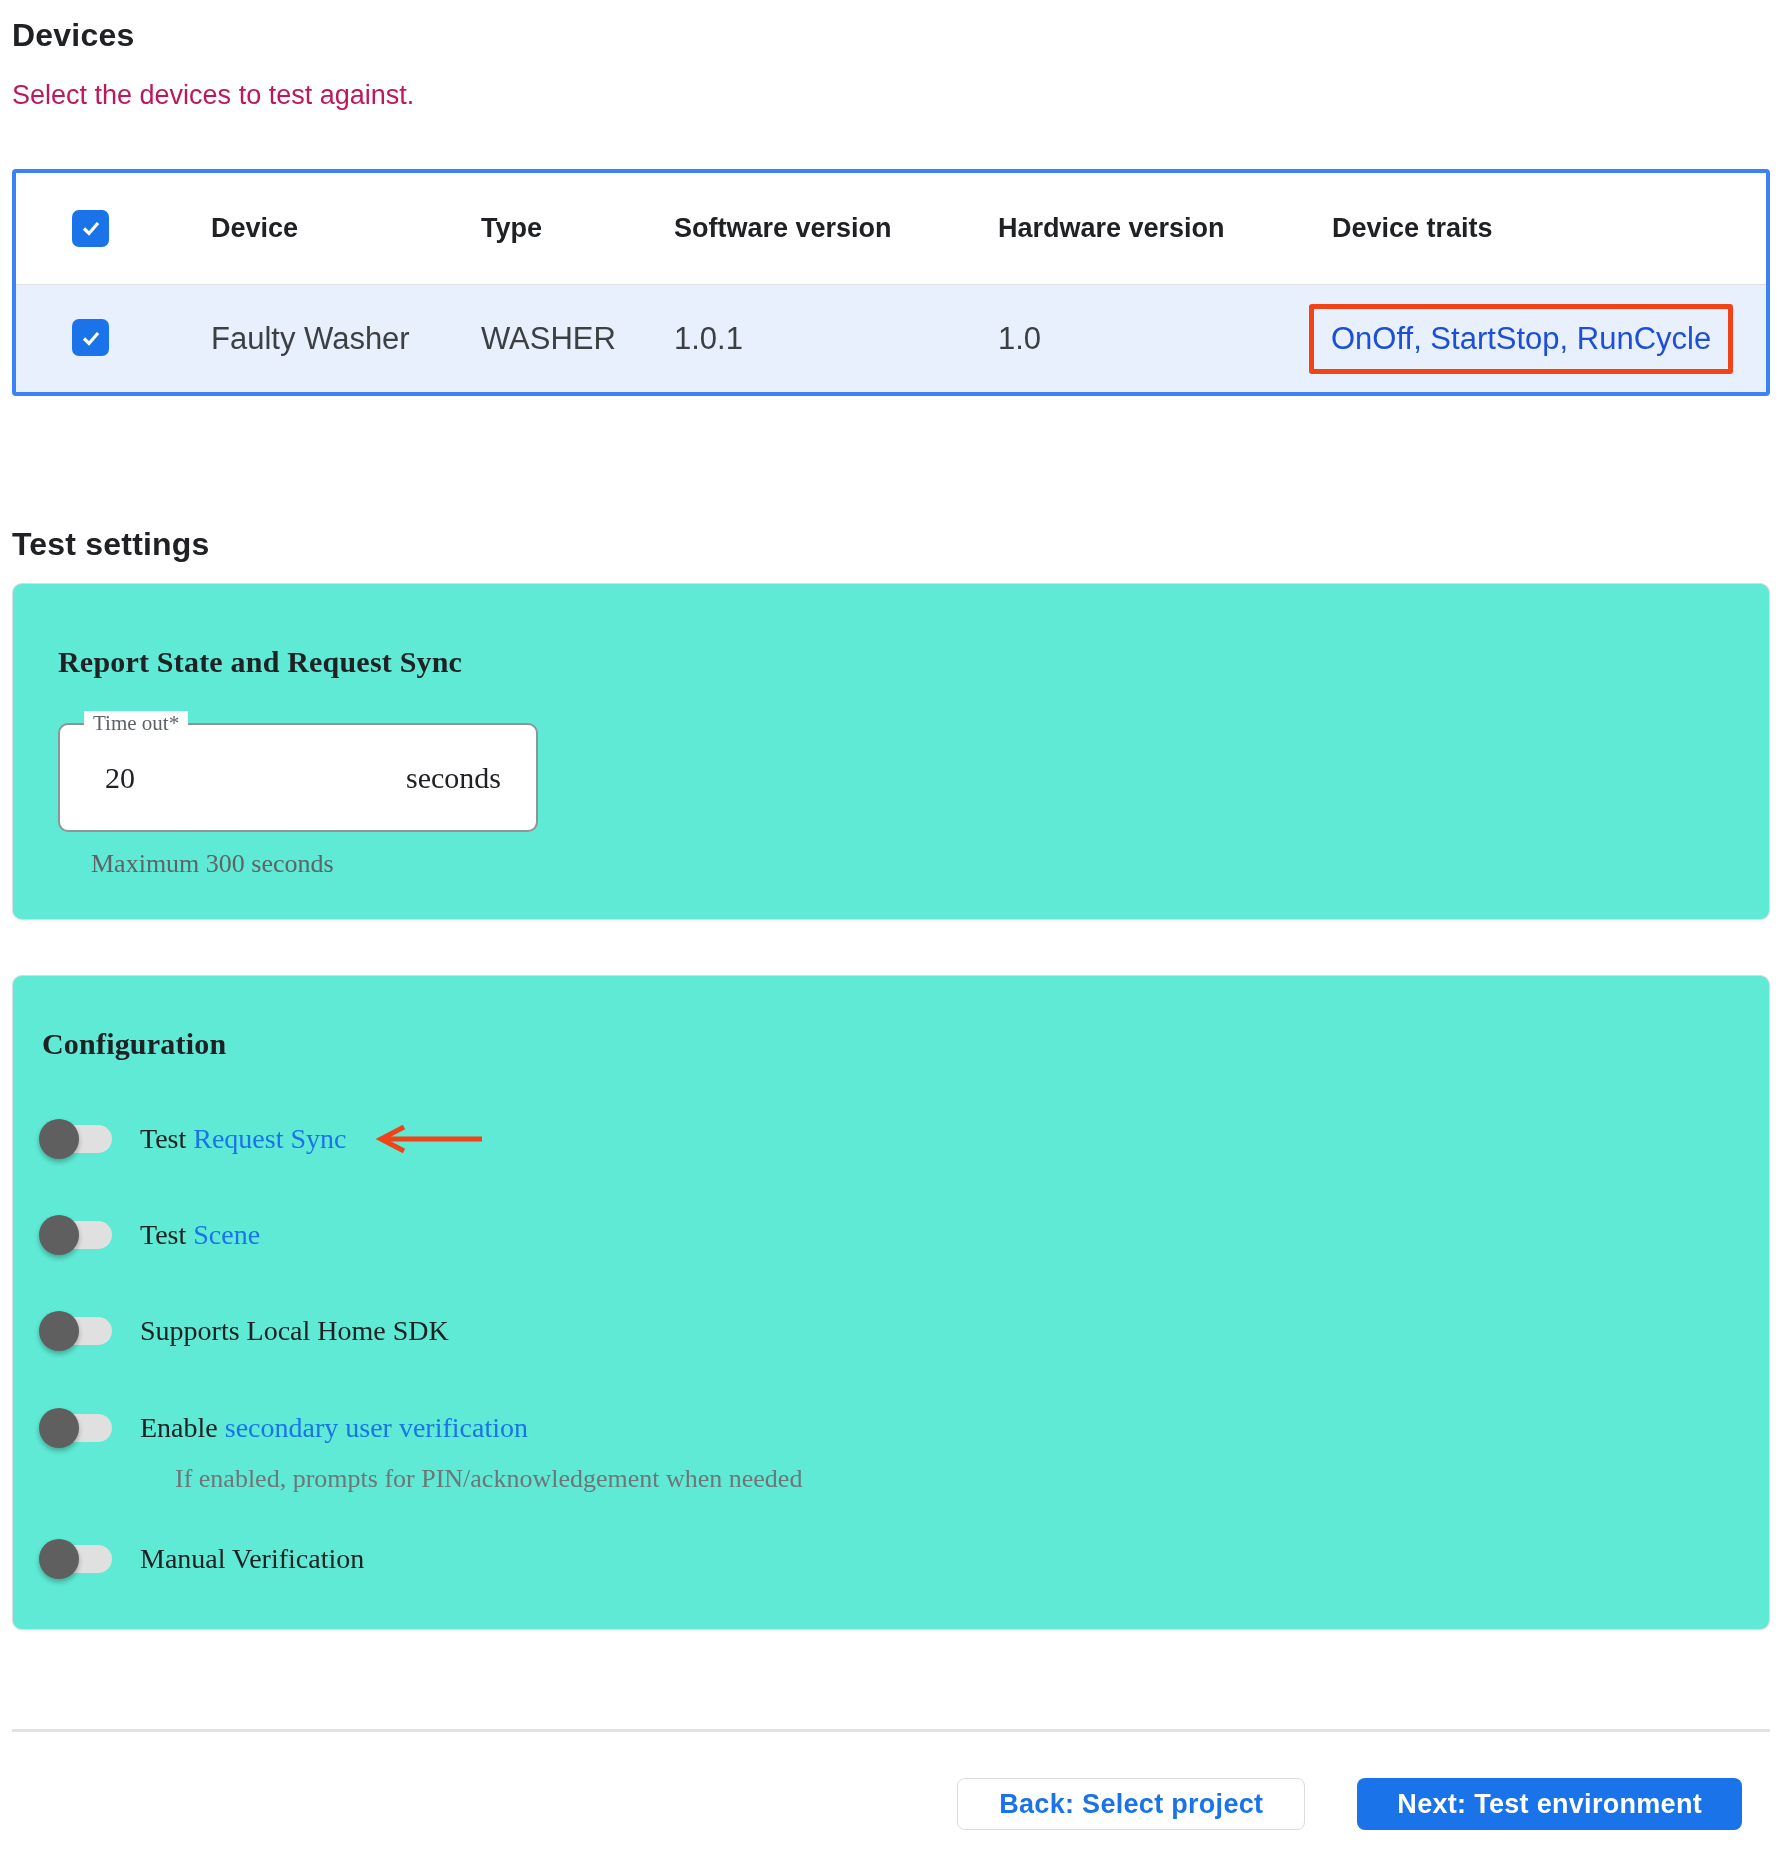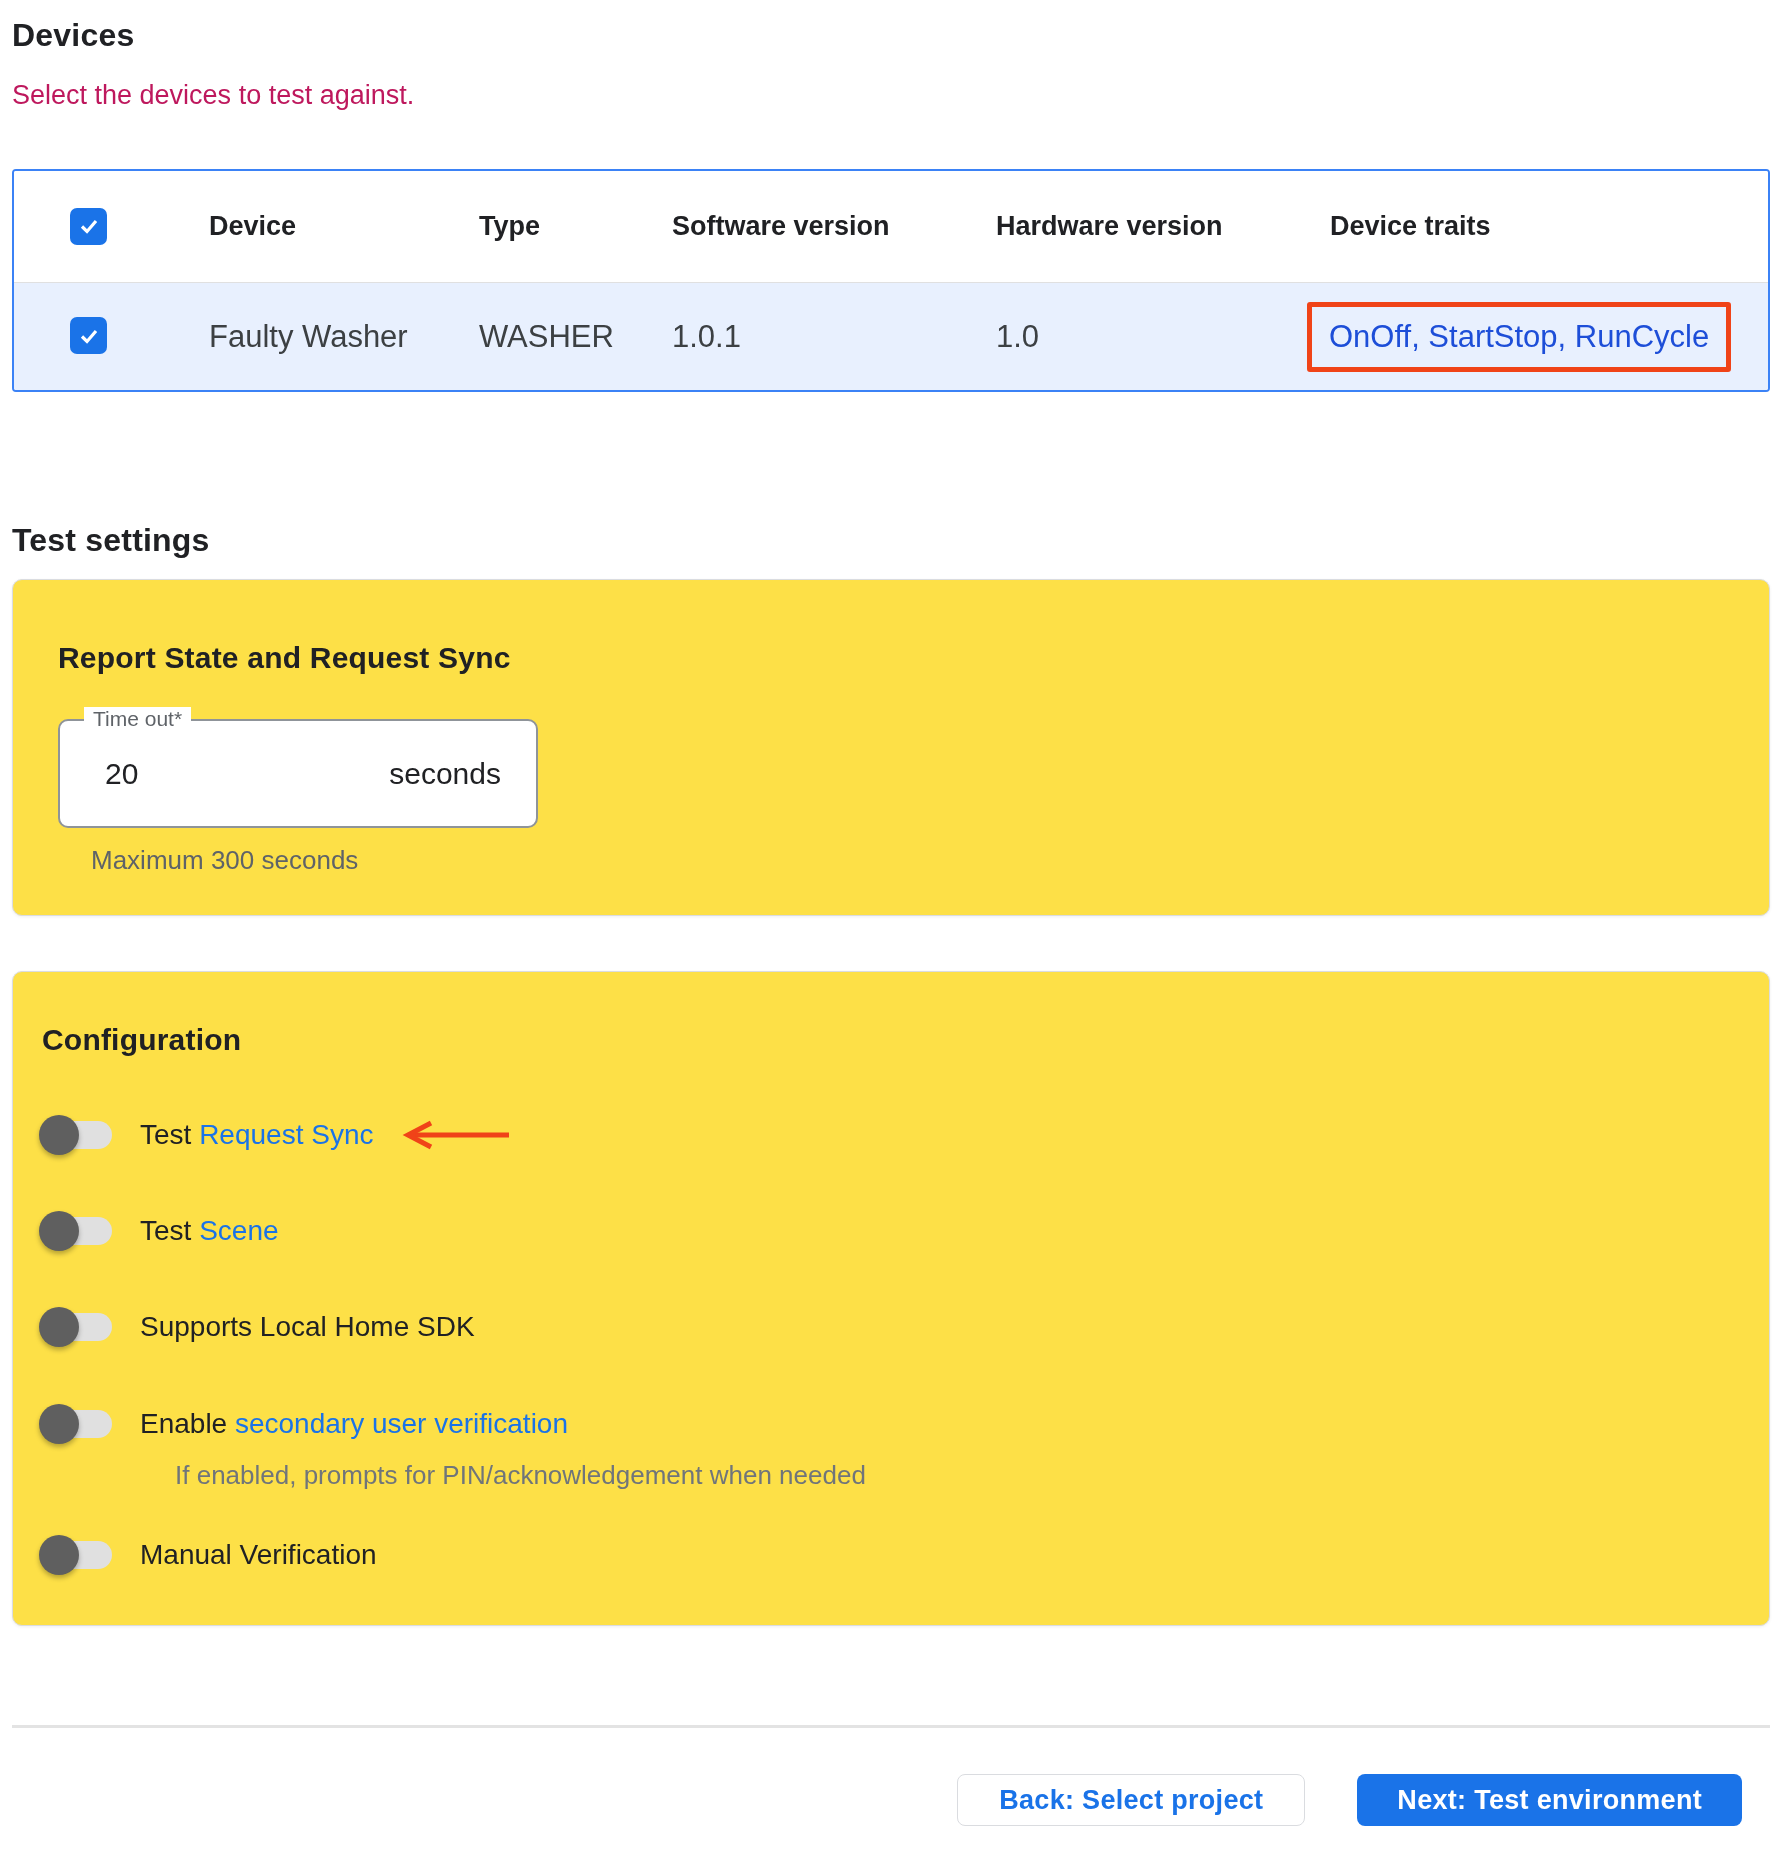--- a/index.html
+++ b/index.html
@@ -4,38 +4,38 @@
 <style>
   * { margin:0; padding:0; box-sizing:border-box; }
   html,body { width:1782px; height:1850px; background:#fff; overflow:hidden;
               font-family:"Liberation Sans", sans-serif; color:#202124; }
   .page { padding:0 12px; }
 
   h1.section-title { font-size:32px; font-weight:700; line-height:38px; margin-top:16px; letter-spacing:.2px; }
   .subtitle { font-size:27px; line-height:34px; margin-top:24px; color:#be185d; }
 
   
-  .table-card { margin-top:57px; border:2px solid #3b82f6; border-radius:4px; overflow:hidden; background:#fff; }
+  .table-card { margin-top:57px; border:4px solid #3b82f6; border-radius:4px; overflow:hidden; background:#fff; }
   .trow { display:grid; grid-template-columns:183px 270px 193px 324px 334px 1fr; align-items:center; }
   .trow.head { height:112px; background:#fff; border-bottom:1px solid #e0e0e0; }
   .trow.body { height:107px; background:#e8f0fe; }
   .tcell { padding-left:12px; font-size:31px; }
   .head .tcell { font-weight:700; color:#202124; font-size:27px; }
   .body .tcell { color:#3c4043; }
   .cb-cell { padding-left:56px; }
   .checkbox { width:37px; height:37px; border-radius:7px; background:#1a73e8; display:inline-flex;
               align-items:center; justify-content:center; cursor:pointer; }
   .checkbox svg { display:block; }
   .red-box { display:inline-flex; align-items:center; border:5px solid #f04318; border-radius:3px;
              padding:12px 17px; margin-left:-23px; color:#1d4ed8; }
 
   
   h2.section-title { font-size:32px; font-weight:700; line-height:40px; margin-top:128px; letter-spacing:.2px; }
-  .card { border:1px solid #dadce0; border-radius:10px; background:#fde047;
-          box-shadow:0 1px 3px rgba(60,64,67,.08); }
+  .card { border:1px solid #dadce0; border-radius:10px; background:#5eead4;
+          box-shadow:0 1px 3px rgba(60,64,67,.08);font-family:Liberation Serif, serif; }
   .card1 { margin-top:19px; padding:60px 45px 42px 45px; }
   .card-title { font-size:30px; font-weight:700; line-height:36px; letter-spacing:.2px; }
 
   
   .outlined-input { position:relative; margin-top:43px; width:480px; height:109px;
                     border:2px solid #8f9499; border-radius:10px; display:flex; align-items:center;
                     padding:0 35px 0 45px; background:#fff; cursor:text; }
   .outlined-input .float-label { position:absolute; top:-14px; left:24px; background:#fff;
                     padding:0 9px; font-size:21px; color:#5f6368; line-height:24px; }
   .outlined-input .value { font-size:30px; color:#202124; flex:1 1 auto; }

